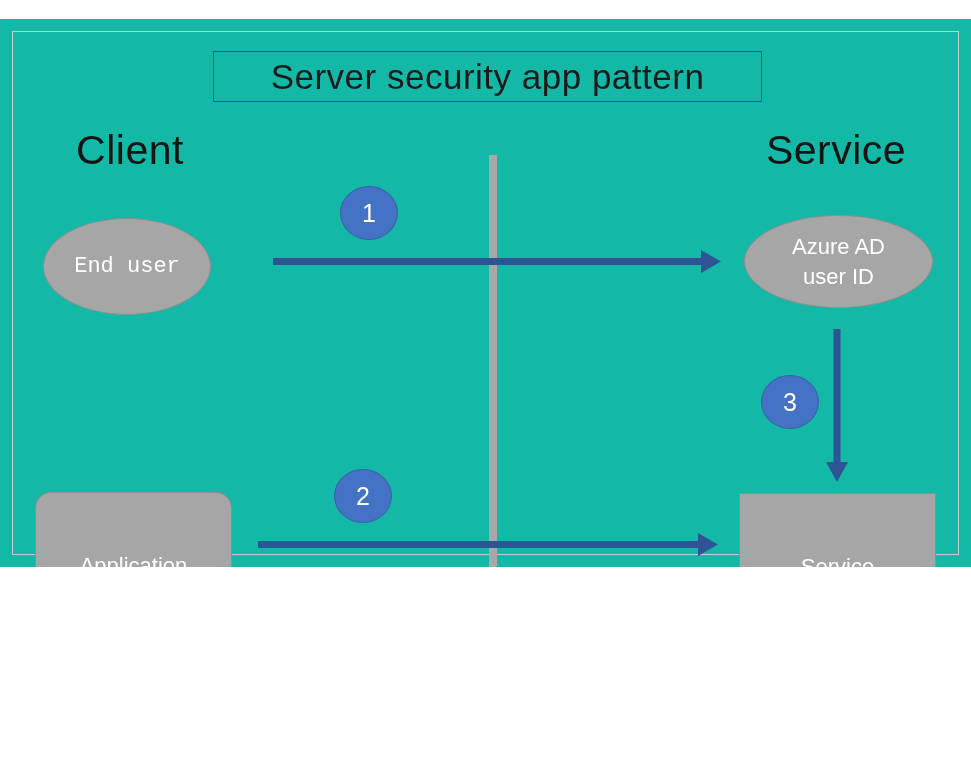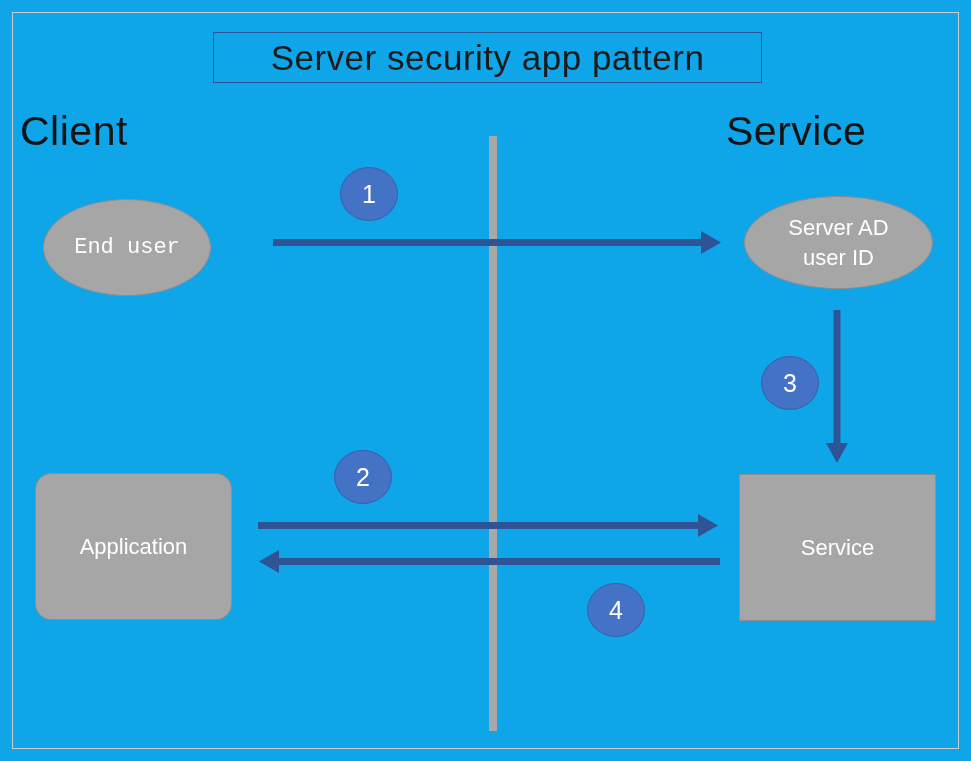--- a/index.html
+++ b/index.html
@@ -14,23 +14,24 @@
   }
   html, body {
     margin: 0;
     padding: 0;
     background: #ffffff;
     font-family: "Liberation Sans", sans-serif;
   }
   .canvas {
     position: relative;
     width: 971px;
-    height: 761px;
-    background: #0ea5e9;
+    height: 548px;
+    background: #14b8a6;
     overflow: hidden;
+    margin-top: 19px;
   }
   .frame {
     position: absolute;
     left: 12px; top: 12px; right: 12px; bottom: 12px;
     border: 1.5px solid var(--frame-gray);
   }
   .title-box {
     position: absolute;
     left: 213px; top: 32px;
     width: 549px; height: 51px;
@@ -38,20 +39,21 @@
     box-sizing: border-box;
     display: flex; align-items: center; justify-content: center;
     font-size: 35px;
     color: var(--ink);
     letter-spacing: 0.5px;
   }
   .col-header {
     position: absolute;
     top: 108px;
     width: 220px;
+    text-align: center;
     font-size: 41px;
     color: #141414;
     letter-spacing: 0.5px;
   }
   .col-header.client  { left: 20px; }
   .col-header.service { left: 726px; }
 
   .node {
     position: absolute;
     background: var(--shape-gray);
@@ -142,21 +144,21 @@
       <line class="arrow-line" x1="720" y1="561.5" x2="279" y2="561.5"></line>
       <polygon class="arrow-head" points="279,550 259,561.5 279,573"></polygon>
     </g>
   </svg>
 
   <div class="node ellipse node-end-user">
     <span>End user</span>
   </div>
 
   <div class="node ellipse node-azure-ad">
-    <span>Server AD</span>
+    <span>Azure AD</span>
     <span>user ID</span>
   </div>
 
   <div class="node rect node-application">
     <span>Application</span>
   </div>
 
   <div class="node rect node-service">
     <span>Service</span>
   </div>

